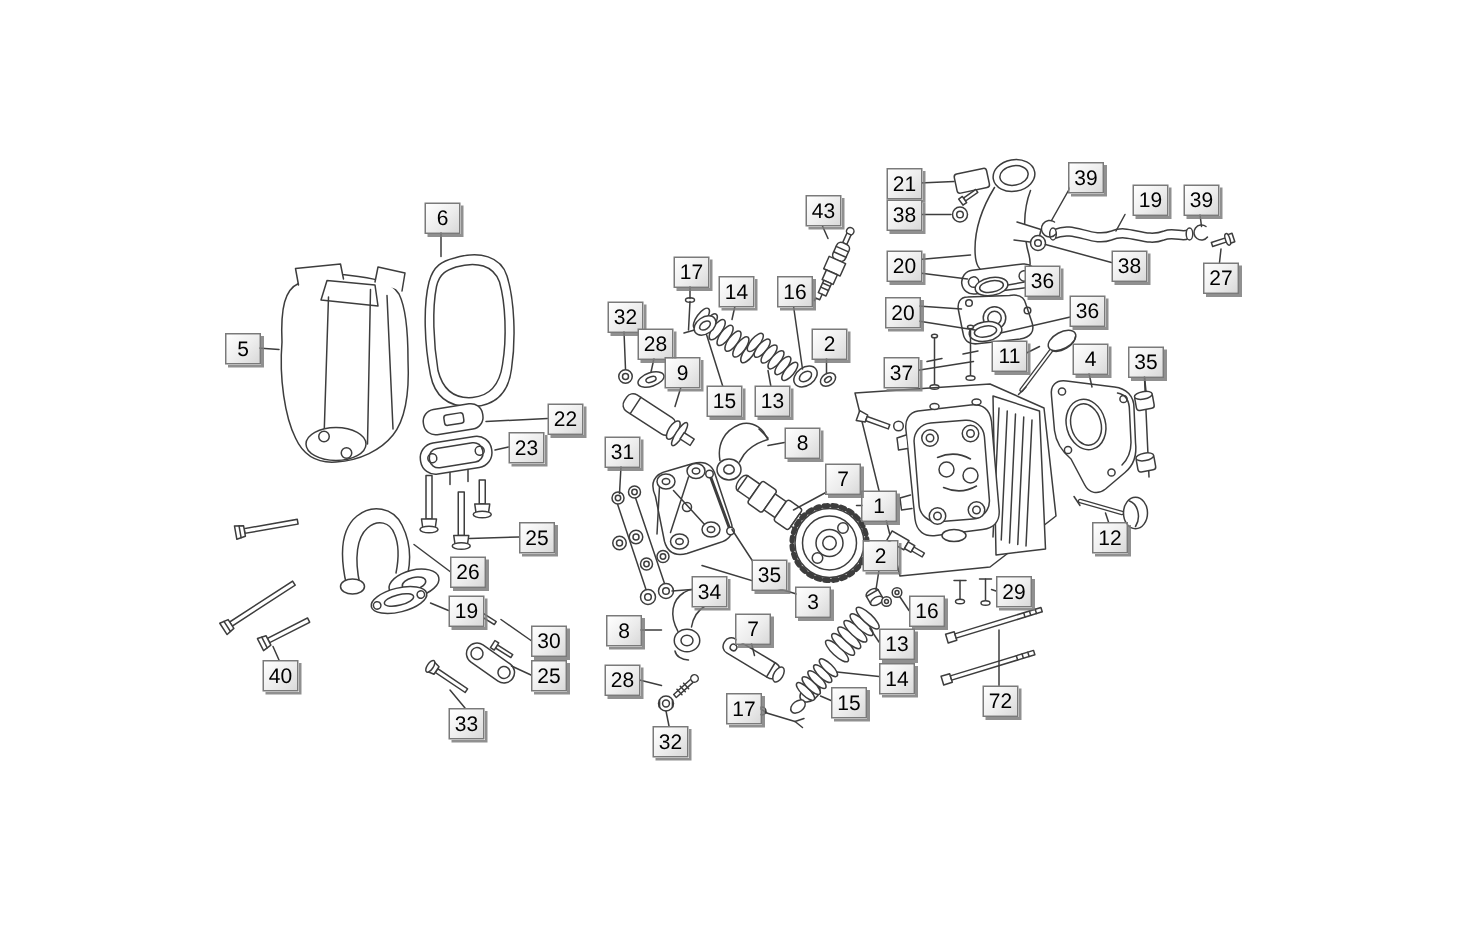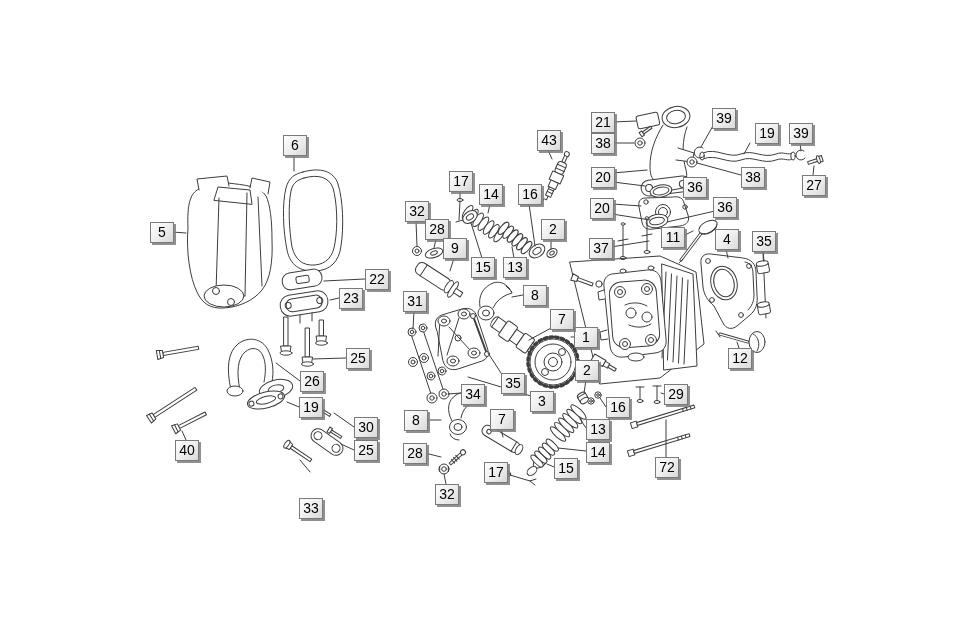--- a/index.html
+++ b/index.html
@@ -599,18 +599,18 @@
 <div class="co" style="left:597px;top:452px"><span>14</span></div>
 <div class="co" style="left:565px;top:468px"><span>15</span></div>
 <div class="co" style="left:495px;top:472px"><span>17</span></div>
 <div class="co" style="left:414px;top:453px"><span>28</span></div>
 <div class="co" style="left:446px;top:494px"><span>32</span></div>
 <div class="co" style="left:357px;top:358px"><span>25</span></div>
 <div class="co" style="left:311px;top:381px"><span>26</span></div>
 <div class="co" style="left:310px;top:407px"><span>19</span></div>
 <div class="co" style="left:365px;top:427px"><span>30</span></div>
 <div class="co" style="left:365px;top:450px"><span>25</span></div>
-<div class="co" style="left:310px;top:508px"><span>33</span></div>
+<div class="co" style="left:310px;top:482px"><span>33</span></div>
 <div class="co" style="left:186px;top:450px"><span>40</span></div>
 <div class="co" style="left:675px;top:394px"><span>29</span></div>
 <div class="co" style="left:666px;top:467px"><span>72</span></div>
 
 </div>
 
 </body></html>

